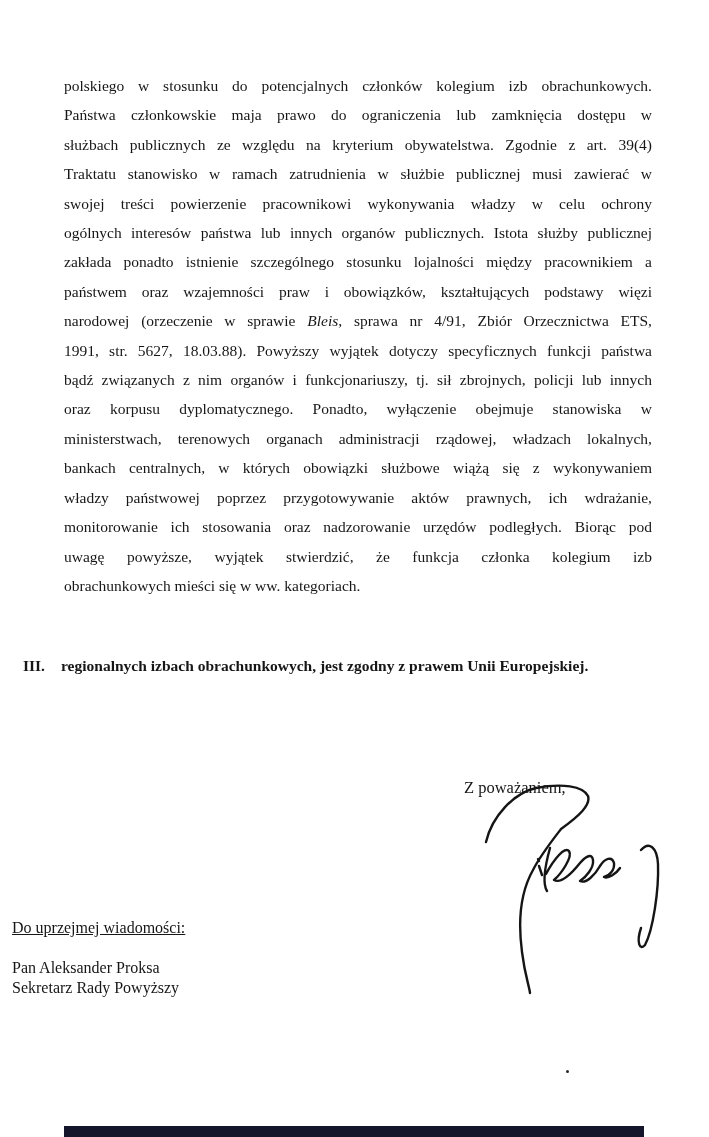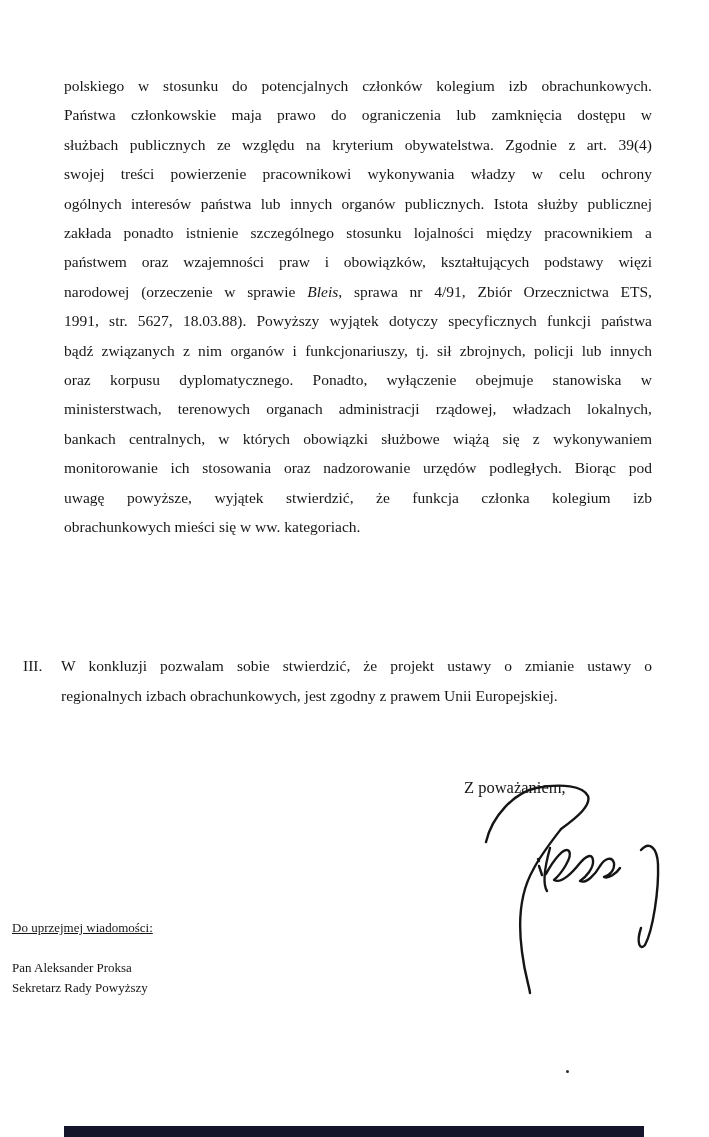--- a/index.html
+++ b/index.html
@@ -25,21 +25,21 @@
     text-align-last: justify;
     white-space: normal;
   }
   .lline { text-align: left; }
   .conclusion {
     position: absolute;
     left: 23px;
     top: 651px;
     width: 629px;
     display: flex;
-    font-weight: normal;
+    font-weight: bold;
     font-size: 15.5px;
     line-height: 30px;
   }
   .conclusion .num { width: 38px; flex: 0 0 38px; }
   .conclusion .ctext { flex: 1; }
   .valediction {
     position: absolute;
     left: 464px;
     top: 770px;
     font-size: 16.5px;
@@ -56,21 +56,21 @@
     fill: none;
     stroke: #151515;
     stroke-width: 2.4;
     stroke-linecap: round;
     stroke-linejoin: round;
   }
   .cc {
     position: absolute;
     left: 12px;
     top: 918px;
-    font-size: 13px;
+    font-size: 16px;
     line-height: 20.5px;
   }
   .cc-heading { text-decoration: underline; }
   .cc-gap { height: 19px; }
   .speck {
     position: absolute;
     left: 566px;
     top: 1070px;
     width: 3px;
     height: 3px;
@@ -88,39 +88,40 @@
 </style>
 </head>
 <body>
 
 <div class="page">
 
   <div class="para">
     <div class="jline">polskiego w stosunku do potencjalnych członków kolegium izb obrachunkowych.</div>
     <div class="jline">Państwa członkowskie maja prawo do ograniczenia lub zamknięcia dostępu w</div>
     <div class="jline">służbach publicznych ze względu na kryterium obywatelstwa. Zgodnie z art. 39(4)</div>
+    <div class="jline">Traktatu stanowisko w ramach zatrudnienia w służbie publicznej musi zawierać w</div>
     <div class="jline">swojej treści powierzenie pracownikowi wykonywania władzy w celu ochrony</div>
     <div class="jline">ogólnych interesów państwa lub innych organów publicznych. Istota służby publicznej</div>
     <div class="jline">zakłada ponadto istnienie szczególnego stosunku lojalności między pracownikiem a</div>
     <div class="jline">państwem oraz wzajemności praw i obowiązków, kształtujących podstawy więzi</div>
     <div class="jline"><span>narodowej (orzeczenie w sprawie </span><i>Bleis</i><span>, sprawa nr 4/91, Zbiór Orzecznictwa ETS,</span></div>
     <div class="jline">1991, str. 5627, 18.03.88). Powyższy wyjątek dotyczy specyficznych funkcji państwa</div>
     <div class="jline">bądź związanych z nim organów i funkcjonariuszy, tj. sił zbrojnych, policji lub innych</div>
     <div class="jline">oraz korpusu dyplomatycznego. Ponadto, wyłączenie obejmuje stanowiska w</div>
     <div class="jline">ministerstwach, terenowych organach administracji rządowej, władzach lokalnych,</div>
     <div class="jline">bankach centralnych, w których obowiązki służbowe wiążą się z wykonywaniem</div>
+    <div class="jline">władzy państwowej poprzez przygotowywanie aktów prawnych, ich wdrażanie,</div>
     <div class="jline">monitorowanie ich stosowania oraz nadzorowanie urzędów podległych. Biorąc pod</div>
     <div class="jline">uwagę powyższe, wyjątek stwierdzić, że funkcja członka kolegium izb</div>
     <div class="lline">obrachunkowych mieści się w ww. kategoriach.</div>
   </div>
 
   <div class="conclusion">
     <div class="num">III.</div>
     <div class="ctext">
-      <div class="jline">W konkluzji pozwalam sobie stwierdzić, że projekt ustawy o zmianie ustawy o</div>
       <div class="lline">regionalnych izbach obrachunkowych, jest zgodny z prawem Unii Europejskiej.</div>
     </div>
   </div>
 
   <div class="valediction">Z poważaniem,</div>
 
   <svg class="signature" viewBox="0 0 230 250" xmlns="http://www.w3.org/2000/svg">
     <path d="M46,62 C52,36 74,13 96,8 C122,3 143,6 148,16 C151,25 139,36 121,49 C111,62 100,76 93,90 C80,113 78,142 82,172 C85,196 89,205 90,213"></path>
     <path d="M99,86 l3,9 M98,79 l1,2"></path>
     <path d="M110,68 C105,86 102,103 107,111 M106,94 C114,79 125,66 129,71 C133,77 121,94 114,100 C121,104 132,93 140,83 C146,76 152,73 153,80 C154,88 146,97 140,101 C146,104 155,95 160,86 C165,78 172,76 174,83 C175,90 169,96 164,97 C168,99 176,94 180,88"></path>

